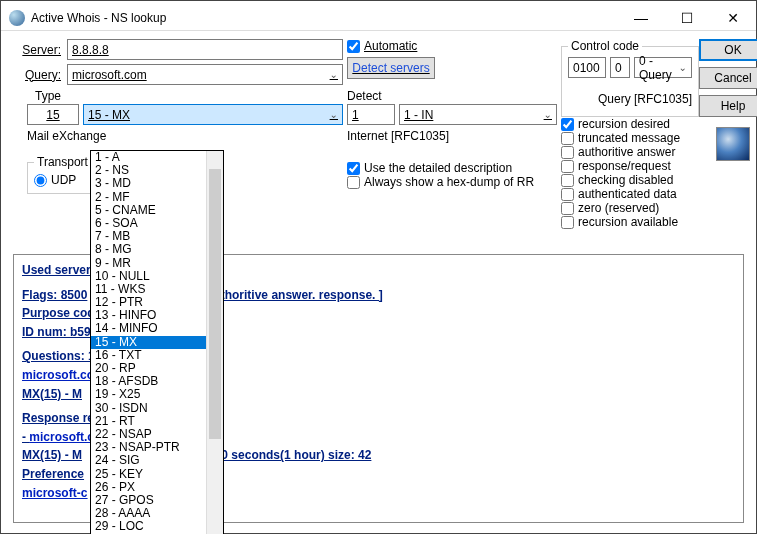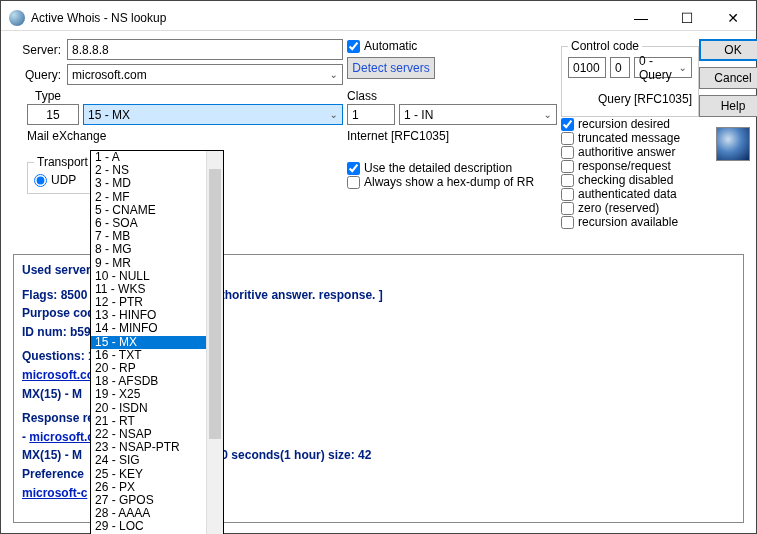--- a/index.html
+++ b/index.html
@@ -4,33 +4,33 @@
 <style>
 * { box-sizing: border-box; font-family: "Segoe UI", Tahoma, sans-serif; font-size: 12px; }
 body { margin: 0; background: #fff; }
 .window { width: 757px; height: 534px; border: 1px solid #444; background: #fff; display: flex; flex-direction: column; }
 .titlebar { height: 30px; display: flex; align-items: center; padding: 4px 0 0 8px; border-bottom: 1px solid #ddd; }
 .titlebar .ico { width: 16px; height: 16px; margin-right: 6px; background: radial-gradient(circle at 30% 30%, #bde, #369); border-radius: 50%; }
 .titlebar .title { flex: 1; }
 .titlebar .btns { display: flex; }
 .titlebar .btns div { width: 46px; height: 30px; display: flex; align-items: center; justify-content: center; font-size: 14px; }
 .content { flex: 1; padding: 8px 12px 10px 12px; position: relative; }
-.row { display: flex; align-items: center; margin-bottom: 4px; }
+.row { display: flex; align-items: center; margin-bottom: 4px; text-decoration: underline; }
 .lbl { width: 48px; text-align: right; margin-right: 6px; }
 input[type=text], .combo, select { border: 1px solid #7a7a7a; background: #fff; height: 21px; padding: 0 4px; }
 .combo { display: flex; align-items: center; justify-content: space-between; }
 .combo .arrow { font-size: 10px; color: #555; }
 .chk { display: flex; align-items: center; gap: 4px; }
 .chk input { margin: 0; }
 fieldset { border: 1px solid #ccc; margin: 0; padding: 4px 6px 6px 6px; }
 legend { padding: 0 3px; }
 .btn { width: 68px; height: 22px; border: 1px solid #7a7a7a; background: #e1e1e1; display: flex; align-items: center; justify-content: center; margin-bottom: 6px; }
 .btn.primary { border: 2px solid #0078d7; }
 .btn.disabled { color: #1d4ed8; }
-.results { position: absolute; left: 12px; right: 12px; bottom: 10px; top: 223px; border: 1px solid #888; padding: 6px 8px; color: #002080; font-weight: bold; line-height: 1.55; overflow: hidden; }
+.results { position: absolute; left: 12px; right: 12px; bottom: 10px; top: 223px; border: 1px solid #888; padding: 6px 8px; color: #002080; font-weight: bold; line-height: 1.55; overflow: hidden; text-decoration: underline; }
 .results a { color: #0020c0; text-decoration: underline; }
 .dropdown { position: absolute; left: 89px; top: 119px; width: 134px; height: 398px; border: 1px solid #000; background: #fff; z-index: 10; display: flex; }
 .dropdown ul { list-style: none; margin: 0; padding: 0; flex: 1; overflow: hidden; }
 .dropdown li { padding: 0 4px; height: 13.2px; line-height: 13.2px; white-space: nowrap; }
 .dropdown li.sel { background: #0078d7; color: #fff; }
 .dropdown .sb { width: 17px; background: #f0f0f0; border-left: 1px solid #ddd; position: relative; }
 .dropdown .sb .thumb { position: absolute; left: 2px; right: 2px; top: 18px; height: 270px; background: #cdcdcd; }
 .globe { width: 34px; height: 34px; border: 1px solid #888; background: radial-gradient(circle at 35% 35%, #cde 0%, #4a80c0 45%, #0a2a60 100%); margin-top: 4px; }
 .top-grid { display: grid; grid-template-columns: 330px 210px 128px 80px; gap: 0 4px; }
 .colA { }
@@ -93,21 +93,21 @@
       <div class="colB">
         <div class="row">
           <label class="chk">
               <input type="checkbox" checked="" style="">
               <span>Automatic</span>
             </label>
         </div>
         <div class="row">
           <div class="btn disabled" style="width:88px">Detect servers</div>
         </div>
-        <div class="small-title">Class</div>
+        <div class="small-title">Detect</div>
         <div class="row">
           <input type="text" style="width: 48px;" value="1">
           <div class="combo" style="flex:1;margin-left:4px">
             <span>1 - IN</span>
               <span class="arrow">⌄</span>
           </div>
         </div>
         <div style="margin-top:2px">Internet [RFC1035]</div>
         <div style="height:18px"></div>
         <label class="chk">
@@ -207,21 +207,21 @@
           <li>10 - NULL</li>
           <li>11 - WKS</li>
           <li>12 - PTR</li>
           <li>13 - HINFO</li>
           <li>14 - MINFO</li>
           <li class="sel">15 - MX</li>
           <li>16 - TXT</li>
           <li>20 - RP</li>
           <li>18 - AFSDB</li>
           <li>19 - X25</li>
-          <li>20 - ISDN</li>
+          <li>30 - ISDN</li>
           <li>21 - RT</li>
           <li>22 - NSAP</li>
           <li>23 - NSAP-PTR</li>
           <li>24 - SIG</li>
           <li>25 - KEY</li>
           <li>26 - PX</li>
           <li>27 - GPOS</li>
           <li>28 - AAAA</li>
           <li>29 - LOC</li>
           <li>30 - NXT</li>

